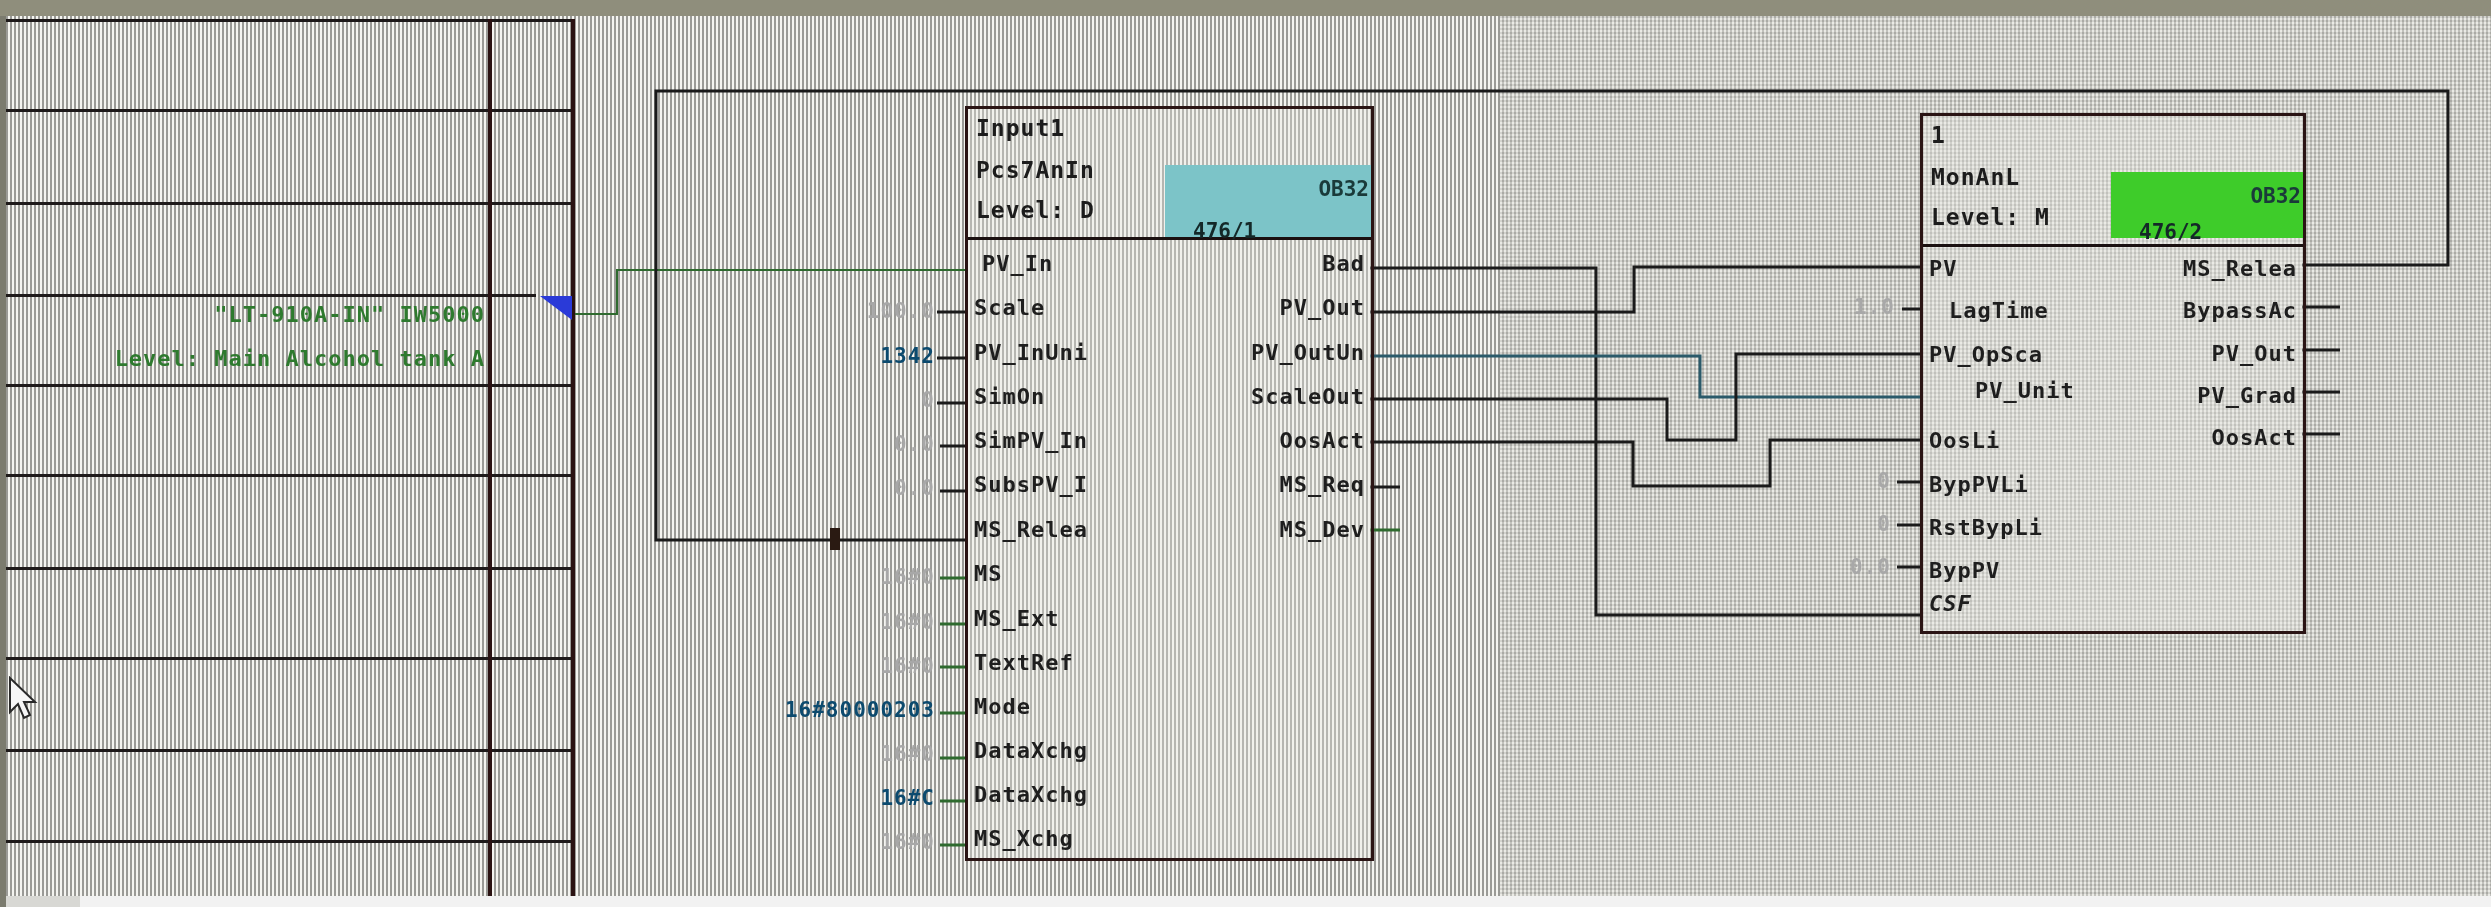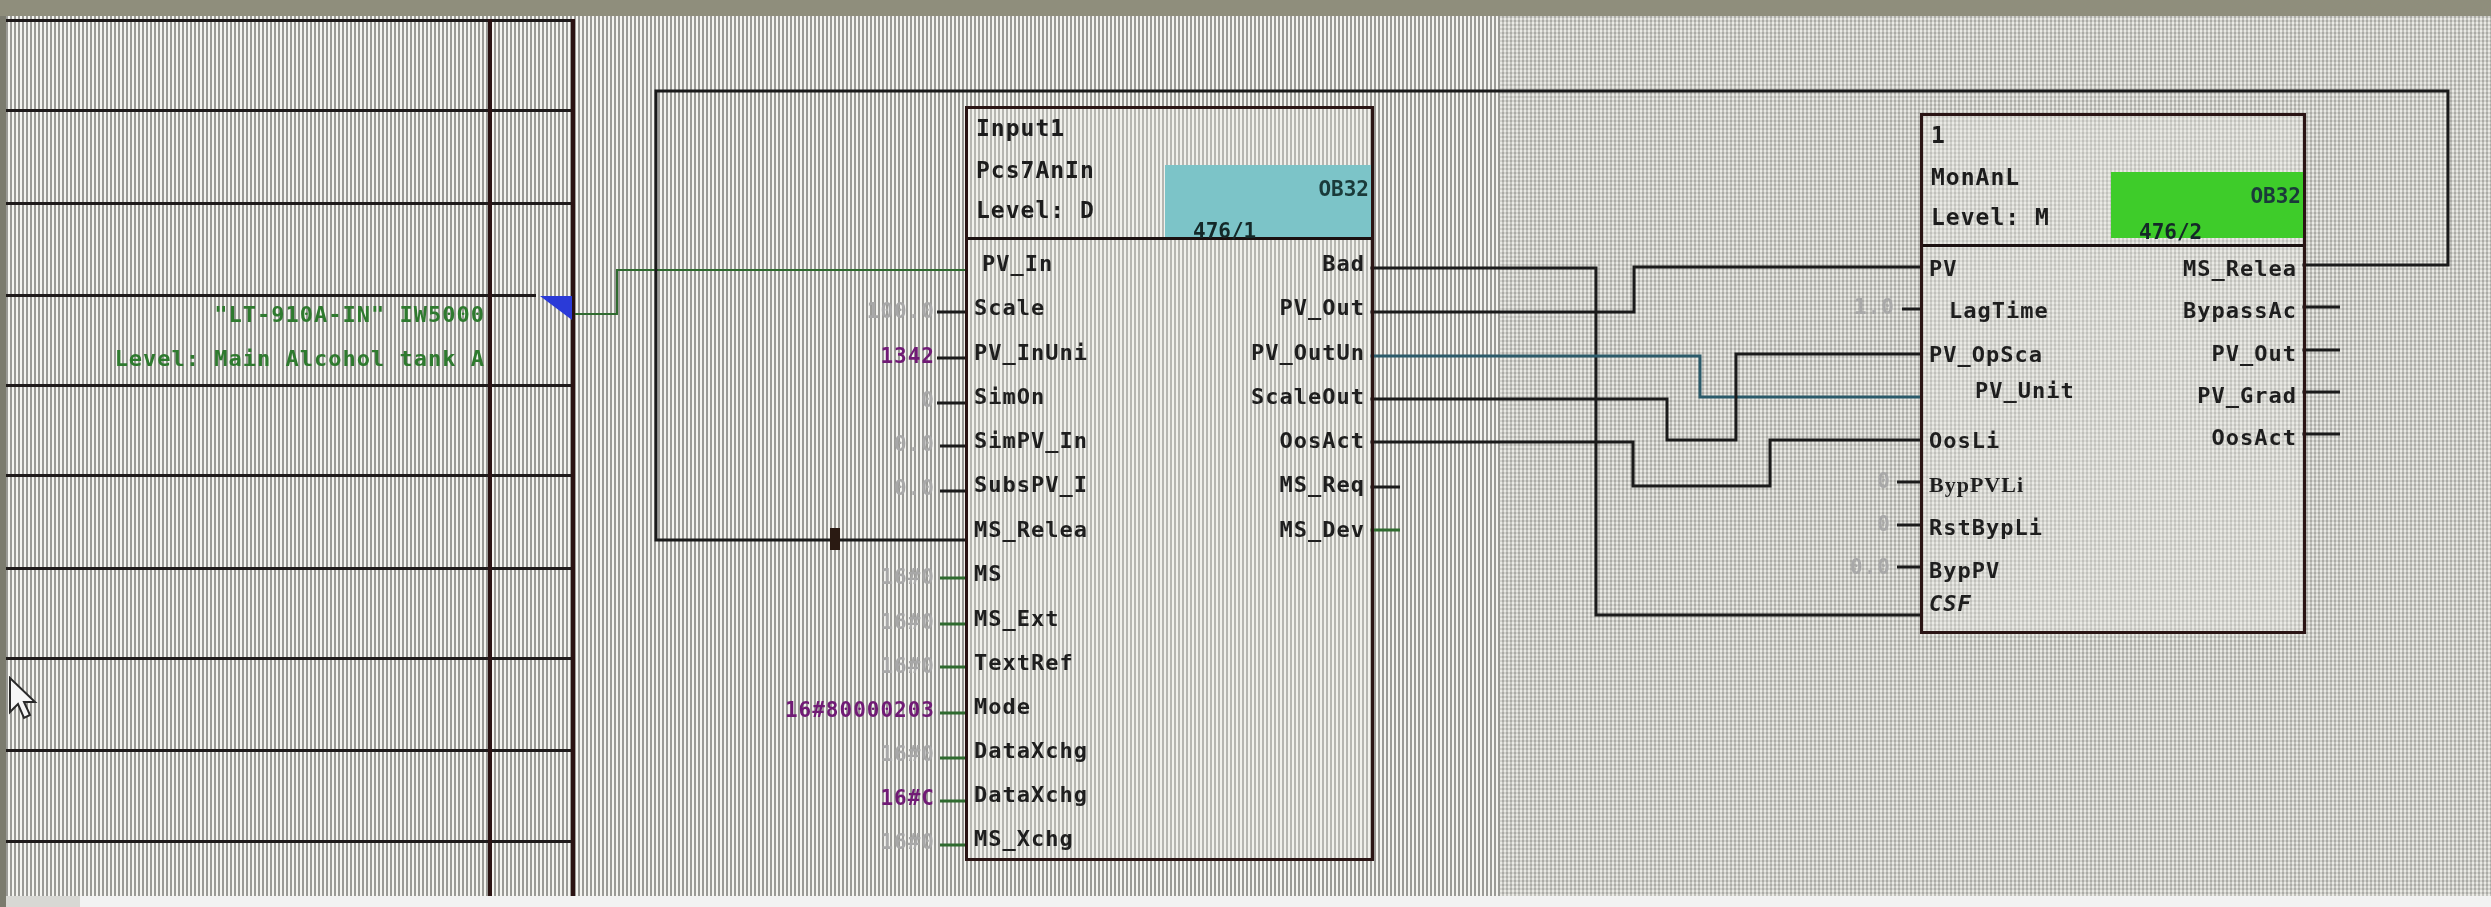--- a/index.html
+++ b/index.html
@@ -16,21 +16,21 @@
   .block{position:absolute;border:3px solid #2a1414;background:rgba(236,236,230,.35);}
   .hdr{position:absolute;left:0;right:0;top:0;border-bottom:3px solid #1a1010;}
   .hdr-line{position:absolute;left:8px;font-size:23px;color:#1c1c1c;font-weight:bold;letter-spacing:1px;}
   .ob-box{position:absolute;right:0;}
   .ob-label{position:absolute;right:2px;top:12px;font-size:21px;font-weight:bold;color:#1a3a3a;}
   .ob-num{position:absolute;left:28px;bottom:-6px;font-size:21px;font-weight:bold;color:#142828;}
   .pin{position:absolute;font-size:22px;font-weight:bold;color:#1e1e1e;white-space:nowrap;letter-spacing:1px;}
   .pin.in{left:6px;}
   .pin.out{right:6px;text-align:right;}
   .val{position:absolute;font-size:21px;font-weight:bold;color:#a8a8a8;text-align:right;white-space:nowrap;letter-spacing:1px;}
-  .val.blue{color:#701a75;text-align:center;}
+  .val.blue{color:#0c4a6e;text-align:center;}
   .tag{position:absolute;font-size:22px;font-weight:bold;color:#2e7a2e;white-space:nowrap;letter-spacing:1px;}
   .grid-h{position:absolute;height:3px;background:#1e1a1a;}
   .grid-v{position:absolute;width:4px;background:#2a1212;}
 </style>
 </head>
 <body>
 
 <div class="topbar"></div>
 <div class="canvas"></div>
 <div class="canvas-right"></div>
@@ -161,21 +161,21 @@
     <div class="ob-box" style="top:56px;width:192px;height:66px;background:#3ecc2a;">
       <div class="ob-label">OB32</div>
       <div class="ob-num">476/2</div>
     </div>
   </div>
   <div class="pin in" style="top:140px;">PV</div>
   <div class="pin in" style="top:182px;padding-left:20px;">LagTime</div>
   <div class="pin in" style="top:226px;">PV_OpSca</div>
   <div class="pin in" style="top:262px;margin-left:46px;">PV_Unit</div>
   <div class="pin in" style="top:312px;">OosLi</div>
-  <div class="pin in" style="top:356px;font-family:Liberation Serif, serif;">BypPVLi</div>
+  <div class="pin in" style="top:356px;">BypPVLi</div>
   <div class="pin in" style="top:399px;">RstBypLi</div>
   <div class="pin in" style="top:442px;">BypPV</div>
   <div class="pin in" style="top:475px;font-style:italic;">CSF</div>
 
   <div class="pin out" style="top:140px;">MS_Relea</div>
   <div class="pin out" style="top:182px;">BypassAc</div>
   <div class="pin out" style="top:225px;">PV_Out</div>
   <div class="pin out" style="top:267px;">PV_Grad</div>
   <div class="pin out" style="top:309px;">OosAct</div>
 </div>

